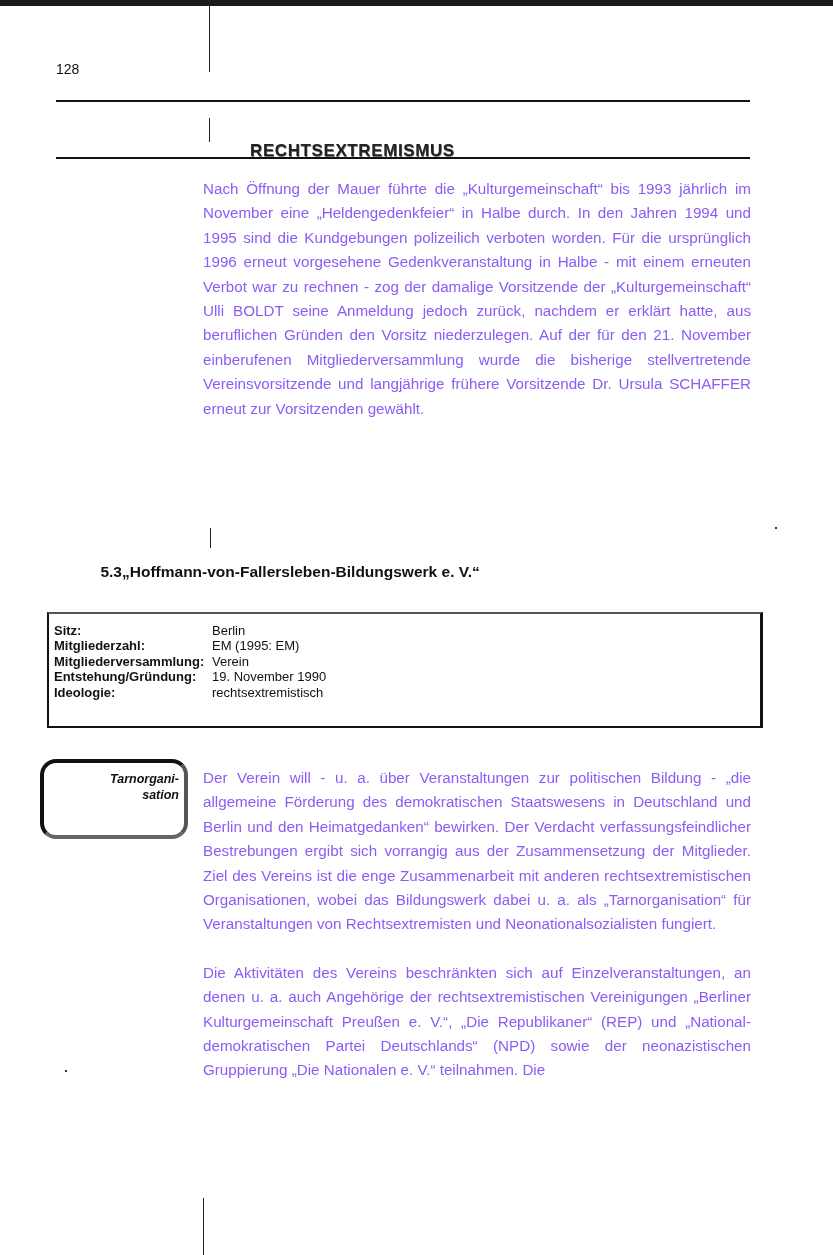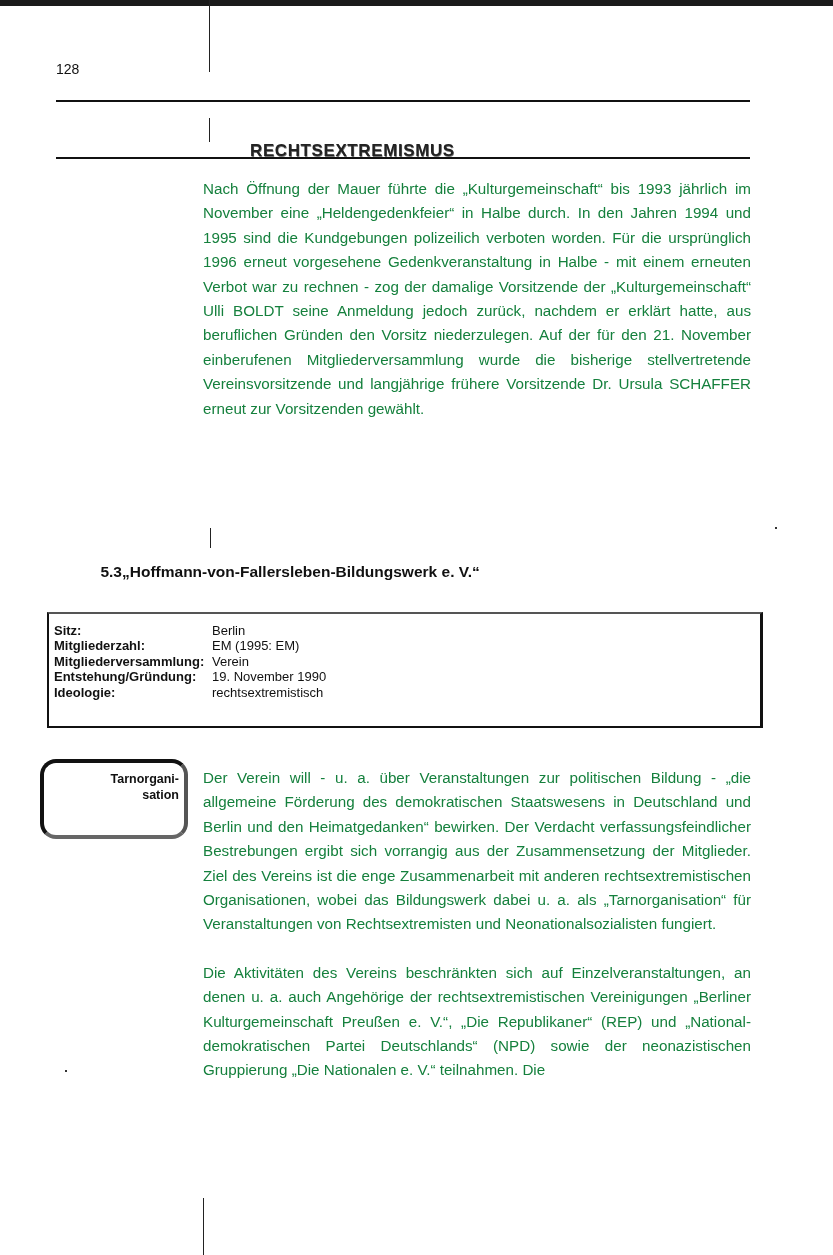--- a/index.html
+++ b/index.html
@@ -14,21 +14,21 @@
   .rule { position: absolute; left: 56px; width: 694px; height: 2px; background: #111; }
   .running-head {
     position: absolute; left: 250px; width: 460px; top: 117px; text-align: left;
     font-family: "Liberation Sans", sans-serif; font-weight: bold; font-size: 17px;
     letter-spacing: 0.6px; color: #222;
     text-shadow: 0.5px 0.5px 0 #777;
     margin-top: 24px;
   }
   .body-text {
     position: absolute; left: 203px; width: 548px;
-    font-size: 15.2px; line-height: 24.4px; text-align: justify; color: #15803d;
+    font-size: 15.2px; line-height: 24.4px; text-align: justify; color: #8b5cf6;
     hyphens: manual;
   }
   .body-text p { margin: 0; }
   .section-heading {
     position: absolute; left: 56px; top: 563px; font-weight: bold; font-size: 15.5px;
   }
   .section-num { display: inline-block; width: 66px; text-align: right; }
   .fact-box {
     position: absolute; left: 47px; top: 612px; width: 716px; height: 116px;
     border: 2px solid #111; border-top-color: #555; border-right-width: 3px;
@@ -36,21 +36,21 @@
     font-size: 13px; line-height: 15.4px;
   }
   .fact-row { display: flex; }
   .fact-key { width: 158px; font-weight: bold; }
   .fact-val { }
   .callout {
     position: absolute; left: 40px; top: 759px; width: 148px; height: 80px;
     border: 4px solid #111; border-radius: 16px; box-sizing: border-box;
     border-right-color: #555; border-bottom-color: #666;
     padding: 8px 5px 0 0; text-align: right;
-    font-weight: bold; font-size: 12.5px; line-height: 16px;
+    font-weight: bold; font-size: 12.5px; line-height: 16px; font-style: italic;
   }
   .dot { position: absolute; width: 2px; height: 2px; background: #333; }
 </style>
 </head>
 <body>
 
 <div class="topbar"></div>
 <div class="scanline" style="left:209px; top:0; height:72px;"></div>
 <div class="scanline" style="left:209px; top:118px; height:24px;"></div>
 <div class="scanline" style="left:210px; top:528px; height:20px;"></div>

